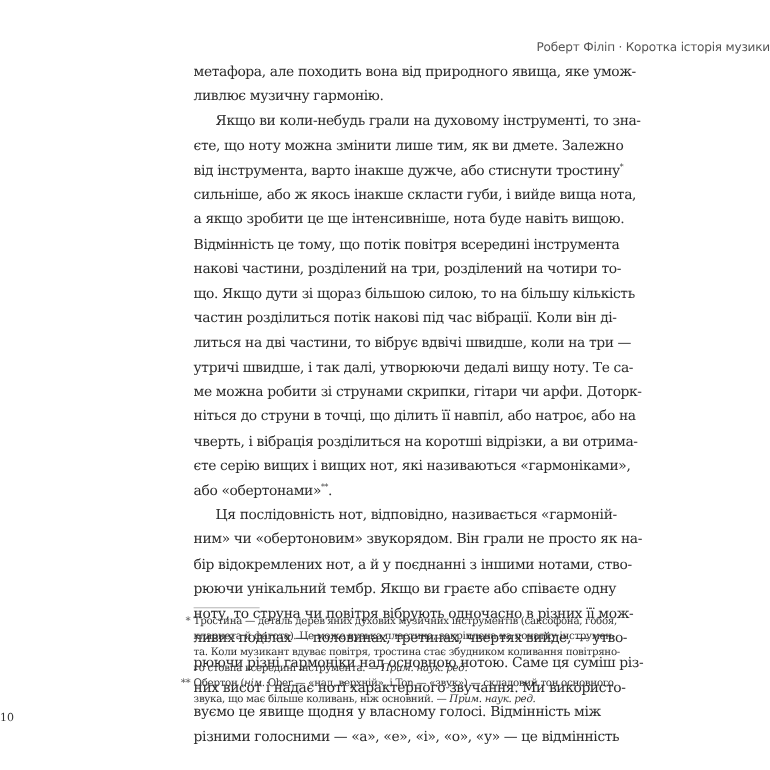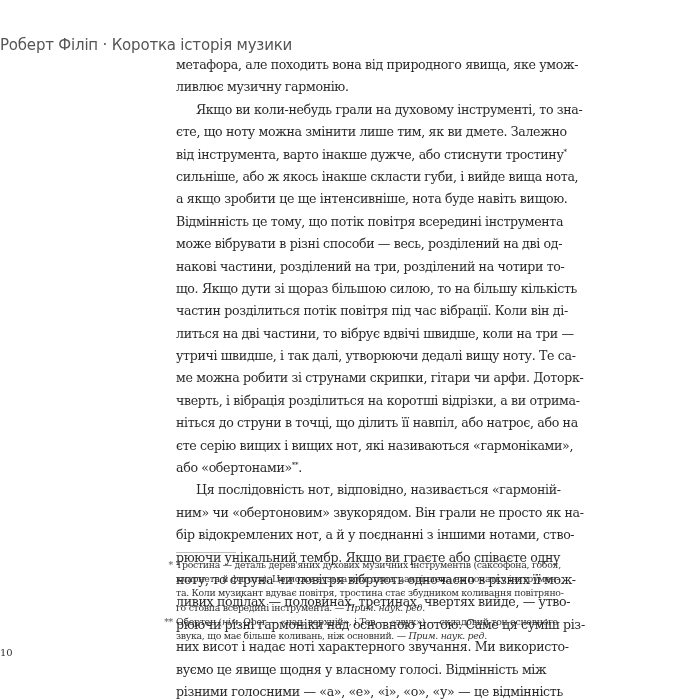--- a/index.html
+++ b/index.html
@@ -1,20 +1,20 @@
 <!DOCTYPE html>
 <html><head>
   <meta charset="utf-8">
   <style>
     html, body { margin: 0; padding: 0; background: #ffffff; }
     body { width: 700px; height: 700px; position: relative; overflow: hidden; }
     .page { position: absolute; left: 0; top: 0; width: 700px; height: 700px; background: #fff; }
     .running-head {
-      position: absolute; top: 36px; left: 0; width: 700px; text-align: left;
-      font-family: "DejaVu Sans", sans-serif; font-size: 15px; color: #555;
+      position: absolute; top: 36px; left: 0; width: 700px; text-align: right;
+      font-family: "DejaVu Sans", sans-serif; font-size: 11px; color: #555;
       letter-spacing: -0.2px;
     }
     .body-text {
       position: absolute; left: 176px; top: 54px; width: 350px;
       font-family: "DejaVu Serif", serif; font-size: 12.6px; line-height: 22.4px;
       color: #2a2a2a; letter-spacing: -0.35px;
     }
     .line { display: block; white-space: nowrap; text-align: justify; text-align-last: justify; height: 22.4px; }
     .line.last { text-align-last: left; }
     .line.indent { padding-left: 20px; }
@@ -43,29 +43,28 @@
 
   <div class="body-text">
     <span class="line">метафора, але походить вона від природного явища, яке умож-</span>
     <span class="line last">ливлює музичну гармонію.</span>
     <span class="line indent">Якщо ви коли-небудь грали на духовому інструменті, то зна-</span>
     <span class="line">єте, що ноту можна змінити лише тим, як ви дмете. Залежно</span>
     <span class="line"><span>від інструмента, варто інакше дужче, або стиснути тростину</span><sup>*</sup></span>
     <span class="line">сильніше, або ж якось інакше скласти губи, і вийде вища нота,</span>
     <span class="line">а якщо зробити це ще інтенсивніше, нота буде навіть вищою.</span>
     <span class="line">Відмінність це тому, що потік повітря всередині інструмента</span>
-    <span class="line">може вібрувати в різні способи — весь, розділений на дві од-</span>
     <span class="line">накові частини, розділений на три, розділений на чотири то-</span>
     <span class="line">що. Якщо дути зі щораз більшою силою, то на більшу кількість</span>
-    <span class="line">частин розділиться потік повітря під час вібрації. Коли він ді-</span>
+    <span class="line">частин розділиться потік накові під час вібрації. Коли він ді-</span>
     <span class="line">литься на дві частини, то вібрує вдвічі швидше, коли на три —</span>
     <span class="line">утричі швидше, і так далі, утворюючи дедалі вищу ноту. Те са-</span>
     <span class="line">ме можна робити зі струнами скрипки, гітари чи арфи. Доторк-</span>
+    <span class="line">ніться до струни в точці, що ділить її навпіл, або натроє, або на</span>
     <span class="line">чверть, і вібрація розділиться на коротші відрізки, а ви отрима-</span>
-    <span class="line">ніться до струни в точці, що ділить її навпіл, або натроє, або на</span>
     <span class="line">єте серію вищих і вищих нот, які називаються «гармоніками»,</span>
     <span class="line last"><span>або «обертонами»</span><sup>**</sup><span>.</span></span>
     <span class="line indent">Ця послідовність нот, відповідно, називається «гармоній-</span>
     <span class="line">ним» чи «обертоновим» звукорядом. Він грали не просто як на-</span>
     <span class="line">бір відокремлених нот, а й у поєднанні з іншими нотами, ство-</span>
     <span class="line">рюючи унікальний тембр. Якщо ви граєте або співаєте одну</span>
     <span class="line">ноту, то струна чи повітря вібрують одночасно в різних її мож-</span>
     <span class="line">ливих поділах — половинах, третинах, чвертях вийде, — утво-</span>
     <span class="line">рюючи різні гармоніки над основною нотою. Саме ця суміш різ-</span>
     <span class="line">них висот і надає ноті характерного звучання. Ми використо-</span>

